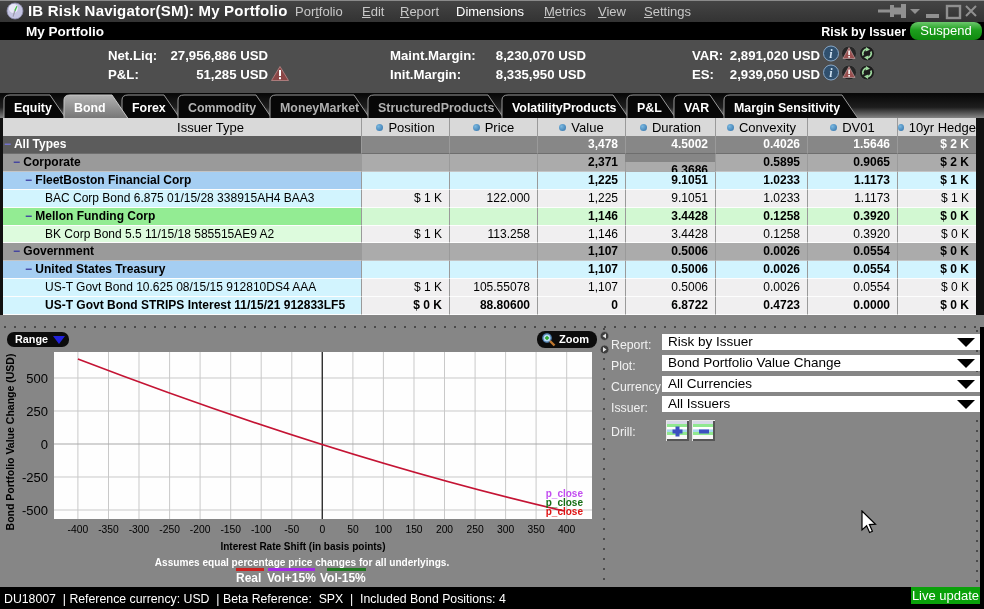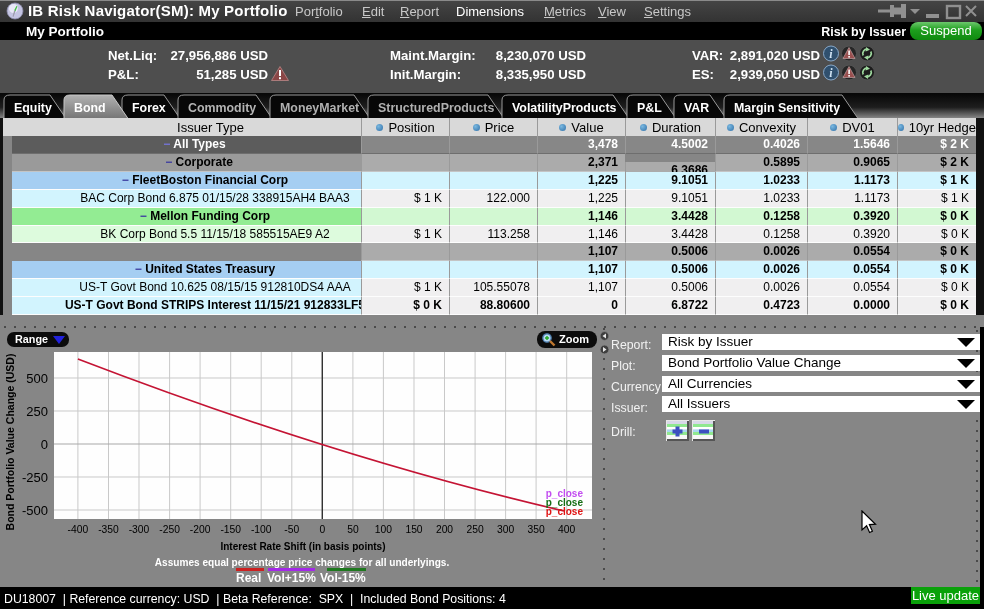--- a/index.html
+++ b/index.html
@@ -28,21 +28,21 @@
 
 #tabsvg { left:0; top:93px; }
 
 
 #hdr { left:0; top:118px; width:984px; height:18px; background:#d9d9d9; font-size:13px; color:#000; white-space:nowrap; }
 .hcell { position:absolute; top:118px; height:18px; display:flex; align-items:center; justify-content:center; border-left:1px solid #9a9a9a; background:#d9d9d9; font-size:13px; color:#000; white-space:nowrap; }
 .dot { width:7px; height:7px; border-radius:50%; background:radial-gradient(circle at 35% 35%, #7ab8e0, #2f6fa8); margin-right:5px; }
 
 
 .row { position:absolute; left:0; width:984px; font-size:12px; }
-.nc { position:absolute; left:12px; top:0; width:361px; line-height:17px; white-space:nowrap;text-align:center; }
+.nc { position:absolute; left:0; top:0; width:361px; line-height:17px; white-space:nowrap; }
 .vc { position:absolute; top:0; line-height:17px; text-align:right; padding-right:7px; border-left:1px solid #9a9a9a; }
 .minus { font-weight:bold; color:#3c3ca0; }
 #tblleft { left:0; top:118px; width:3px; height:197px; background:#111; }
 #tblright { left:976px; top:118px; width:8px; height:197px; background:#111; }
 
 
 #bottom { left:0; top:315px; width:984px; height:272px; background:#868686; }
 .dotsh { position:absolute; height:2px; background:repeating-linear-gradient(90deg,#4a4a4a 0 2px,transparent 2px 10px); }
 .dotsv { position:absolute; width:2px; background:repeating-linear-gradient(180deg,#4a4a4a 0 2px,transparent 2px 10px); }
 
@@ -191,20 +191,21 @@
 <div class="nc" style="background:#ddfbdd; height:17px; border-bottom:1px solid #fdfdfd;"><span style="margin-left:45px"></span>BK Corp Bond 5.5 11/15/18 585515AE9 A2</div>
 <div class="vc" style="left:361px; width:88px; height:17px; background:#f0eff0; border-bottom:1px solid #fdfdfd;">$ 1 K</div>
 <div class="vc" style="left:449px; width:88px; height:17px; background:#f0eff0; border-bottom:1px solid #fdfdfd;">113.258</div>
 <div class="vc" style="left:537px; width:88px; height:17px; background:#f0eff0; border-bottom:1px solid #fdfdfd;">1,146</div>
 <div class="vc" style="left:625px; width:90px; height:17px; background:#f0eff0; border-bottom:1px solid #fdfdfd;">3.4428</div>
 <div class="vc" style="left:715px; width:92px; height:17px; background:#f0eff0; border-bottom:1px solid #fdfdfd;">0.1258</div>
 <div class="vc" style="left:807px; width:90px; height:17px; background:#f0eff0; border-bottom:1px solid #fdfdfd;">0.3920</div>
 <div class="vc" style="left:897px; width:79px; height:17px; background:#f0eff0; border-bottom:1px solid #fdfdfd;">$ 0 K</div>
 </div>
 <div class="row" style="top:243px; height:18px; font-weight:bold; color:#000;">
+<div class="nc" style="background:#9a9a9a; height:18px; border-bottom:1px solid #c4c4c4;"><span class="minus" style="margin-left:13px">−</span> Government</div>
 <div class="vc" style="left:361px; width:88px; height:18px; background:#ababab; border-bottom:1px solid #c4c4c4;"></div>
 <div class="vc" style="left:449px; width:88px; height:18px; background:#ababab; border-bottom:1px solid #c4c4c4;"></div>
 <div class="vc" style="left:537px; width:88px; height:18px; background:#ababab; border-bottom:1px solid #c4c4c4;">1,107</div>
 <div class="vc" style="left:625px; width:90px; height:18px; background:#ababab; border-bottom:1px solid #c4c4c4;">0.5006</div>
 <div class="vc" style="left:715px; width:92px; height:18px; background:#ababab; border-bottom:1px solid #c4c4c4;">0.0026</div>
 <div class="vc" style="left:807px; width:90px; height:18px; background:#ababab; border-bottom:1px solid #c4c4c4;">0.0554</div>
 <div class="vc" style="left:897px; width:79px; height:18px; background:#ababab; border-bottom:1px solid #c4c4c4;">$ 0 K</div>
 </div>
 <div class="row" style="top:261px; height:18px; font-weight:bold; color:#000;">
 <div class="nc" style="background:#a5cef2; height:18px; border-bottom:1px solid #fdfdfd;"><span class="minus" style="margin-left:25px">−</span> United States Treasury</div>

